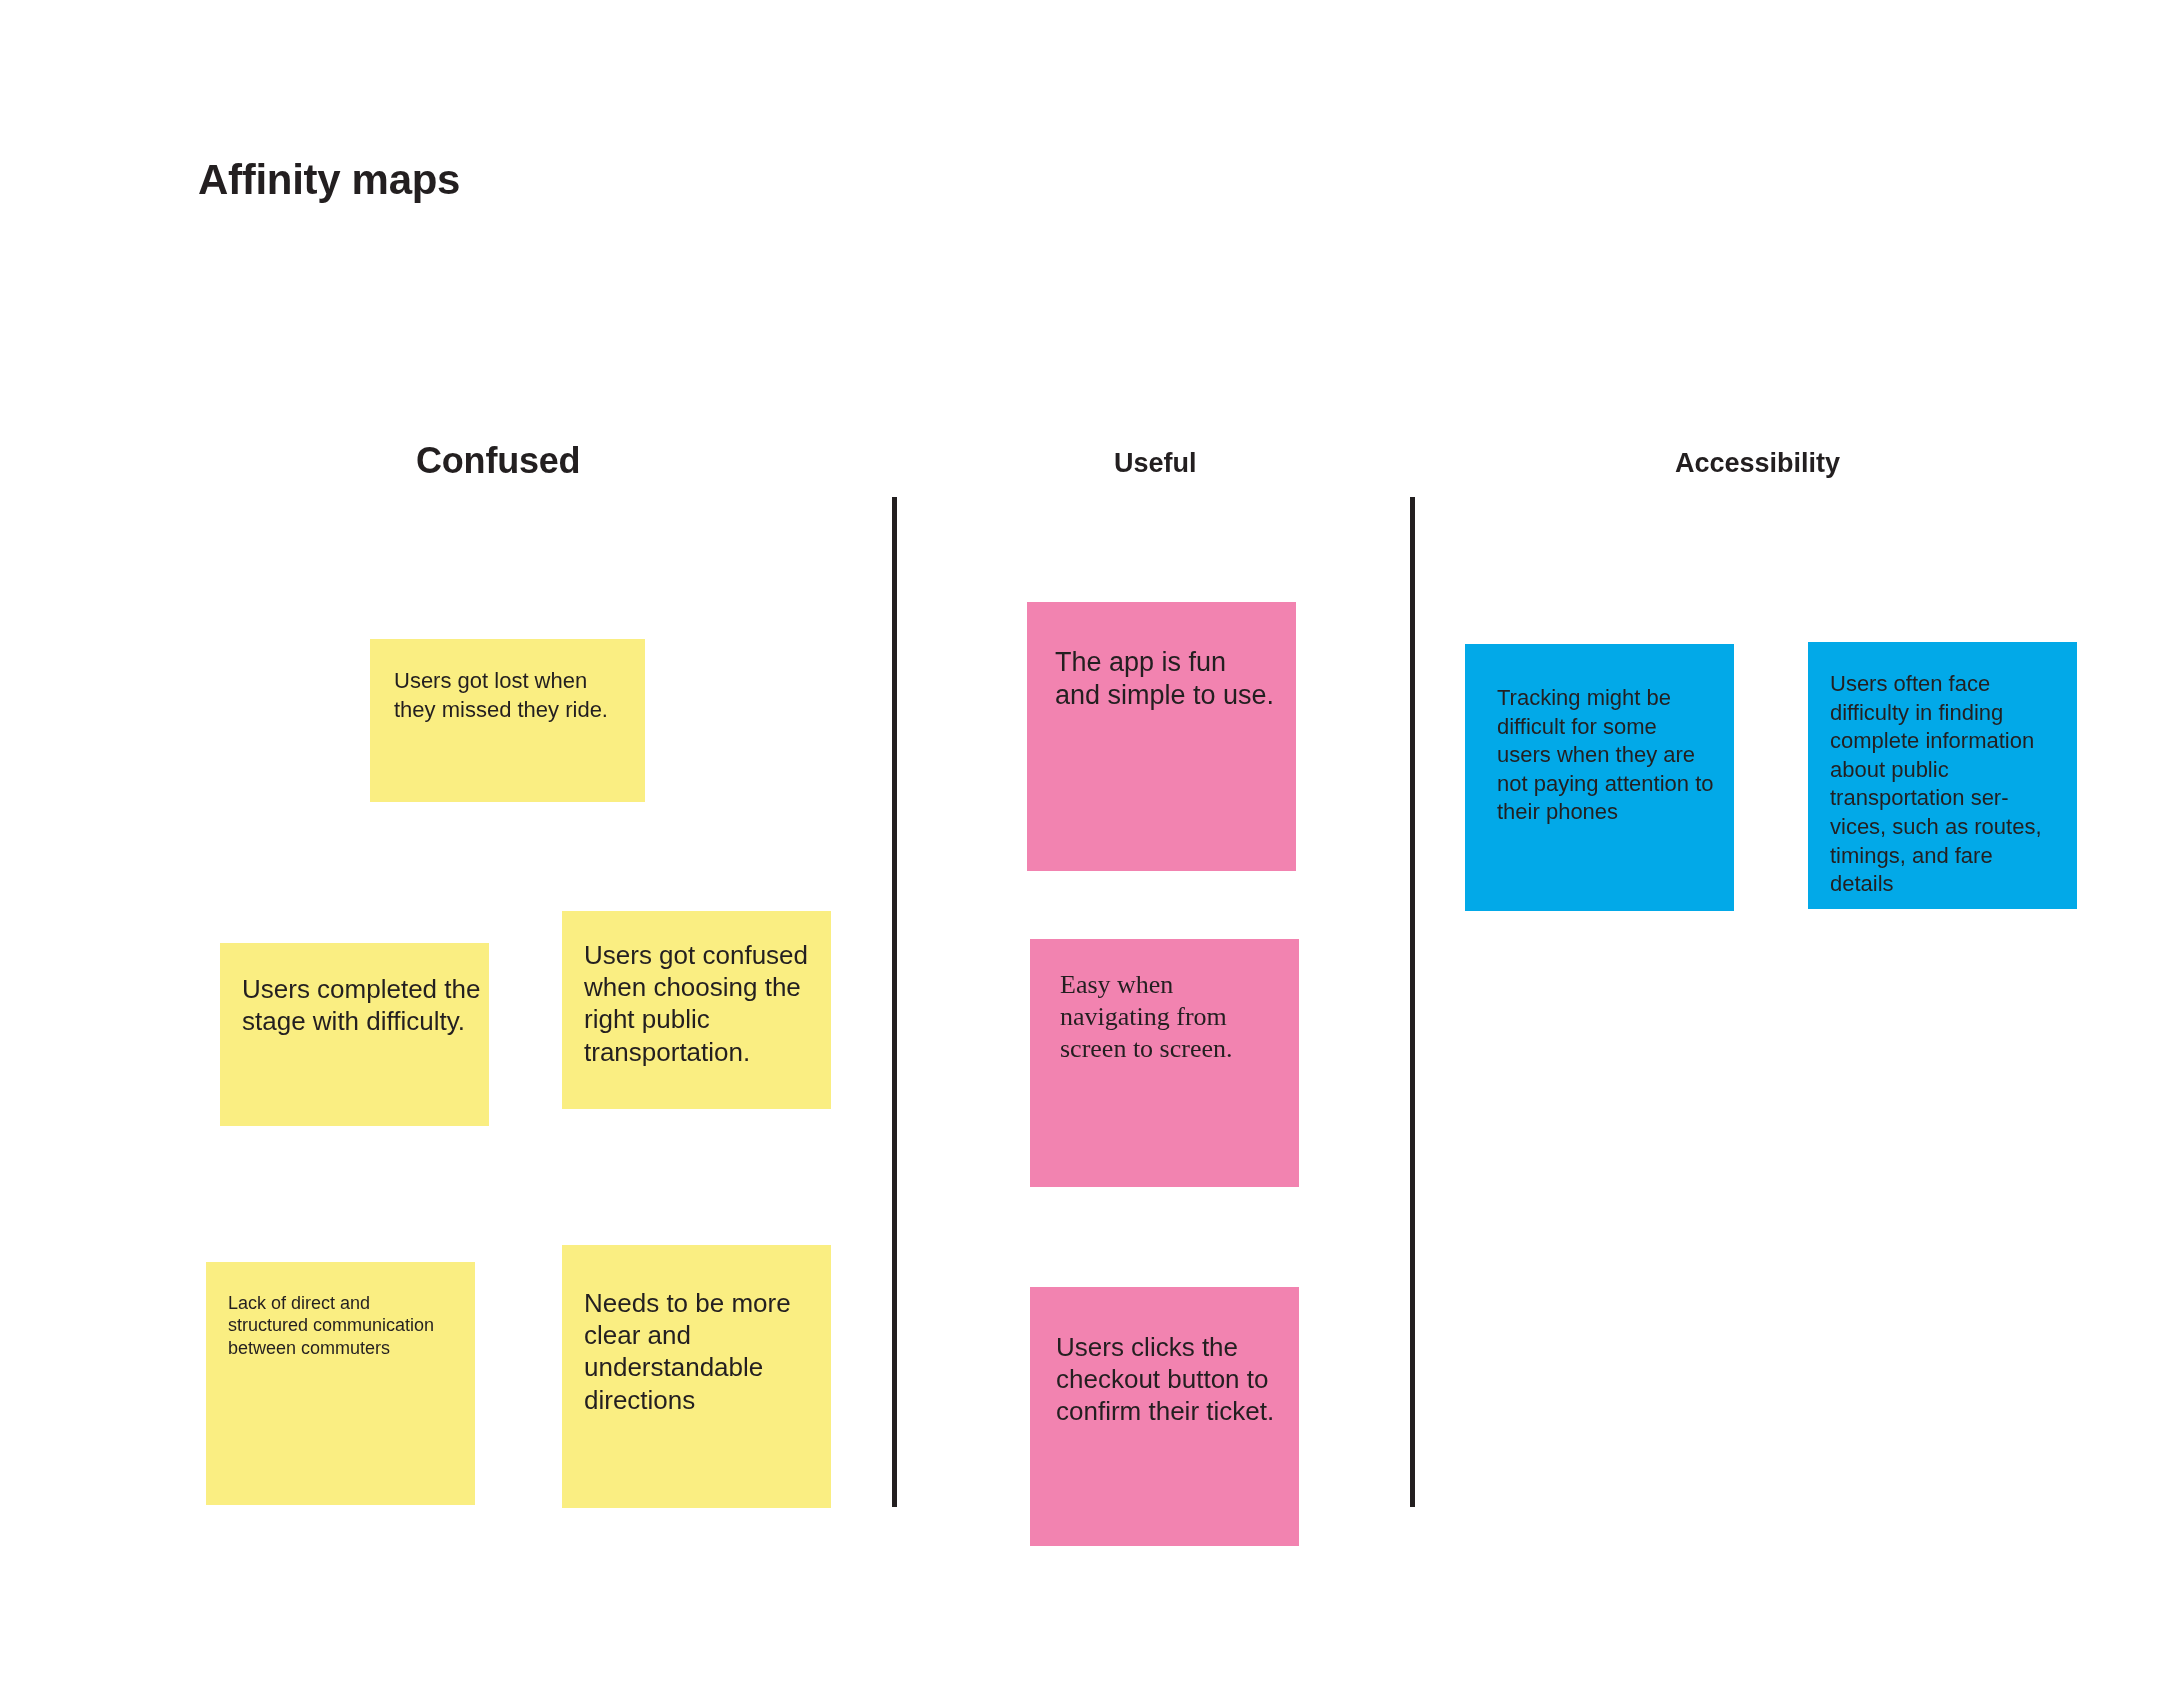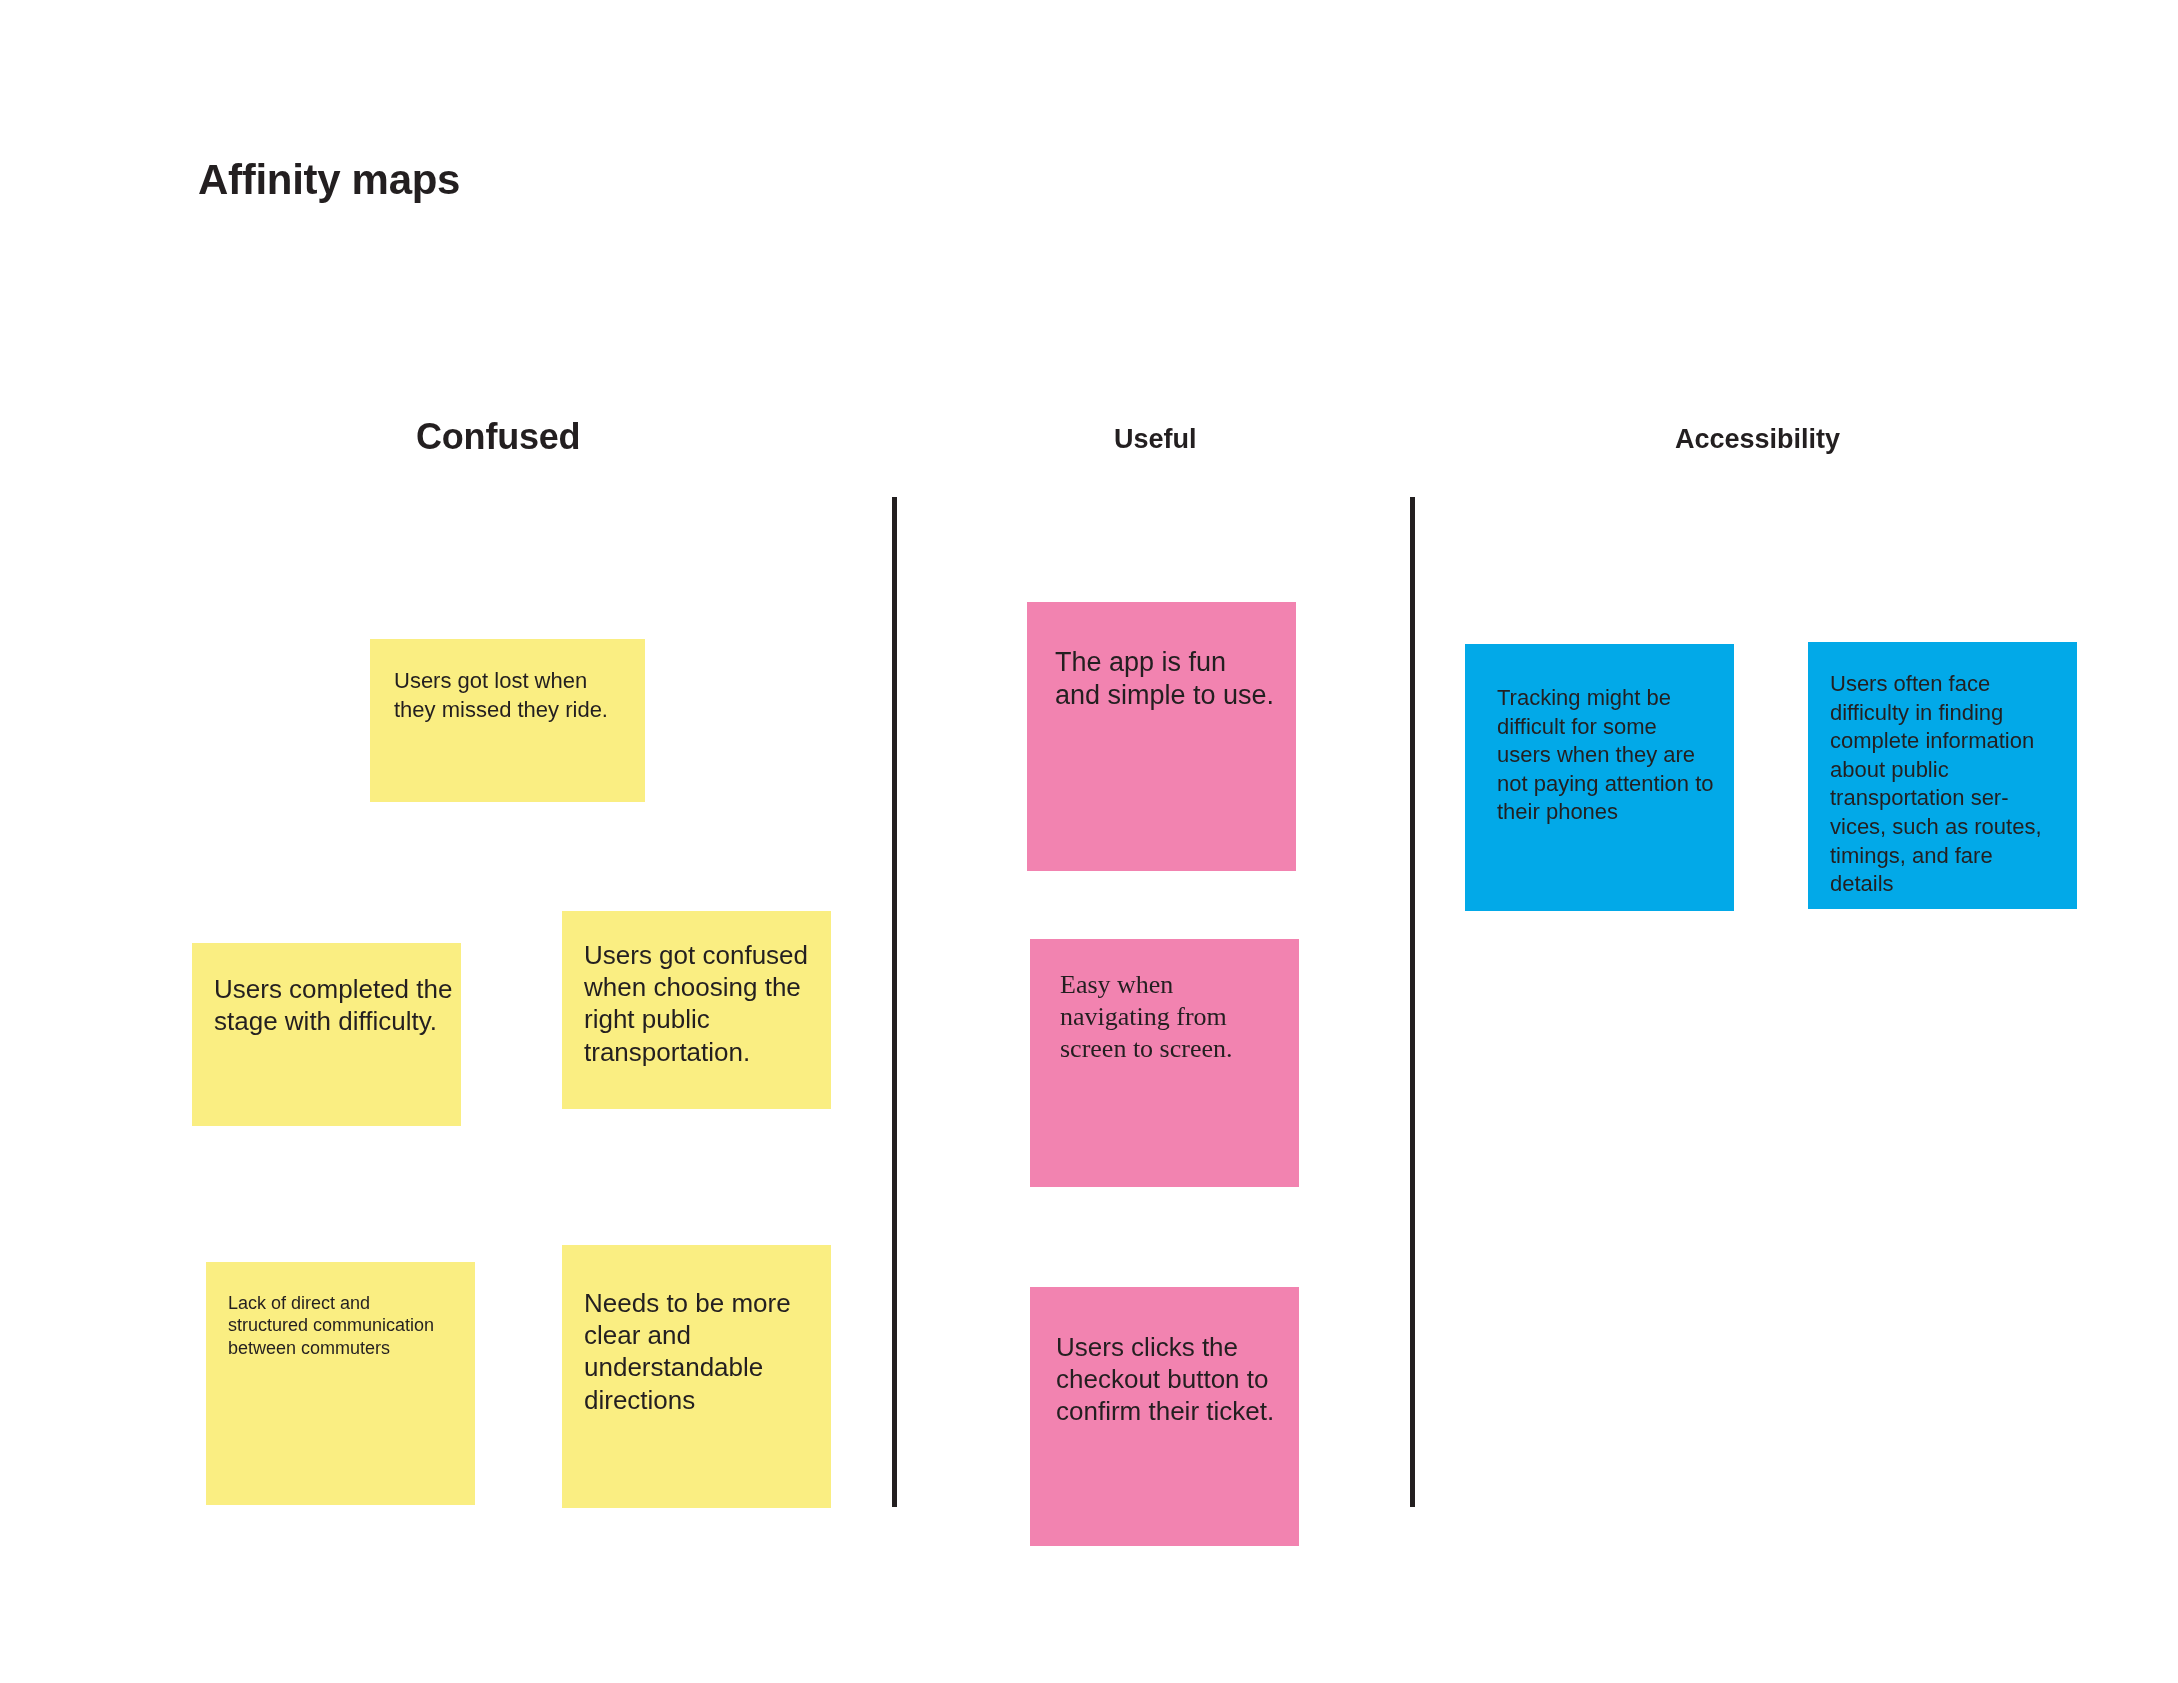--- a/index.html
+++ b/index.html
@@ -33,20 +33,21 @@
     white-space: nowrap;
   }
 
   
   .column-header {
     position: absolute;
     font-weight: bold;
     color: #231f20;
     white-space: nowrap;
     text-align: center;
+    margin-top: 24px;
   }
   .column-header.h-confused {
     left: 416px;
     top: 416px;
     font-size: 36px;
     letter-spacing: -0.2px;
   }
   .column-header.h-useful {
     left: 1114px;
     top: 424px;
@@ -85,21 +86,21 @@
 
   
   #note-lost {
     left: 370px; top: 639px;
     width: 275px; height: 163px;
     padding: 28px 22px 0 24px;
     font-size: 22px;
     line-height: 1.30;
   }
   #note-completed {
-    left: 192px; top: 943px;
+    left: 220px; top: 943px;
     width: 269px; height: 183px;
     padding: 30px 6px 0 22px;
     font-size: 26px;
   }
   #note-choosing {
     left: 562px; top: 911px;
     width: 269px; height: 198px;
     padding: 28px 20px 0 22px;
     font-size: 26px;
   }

